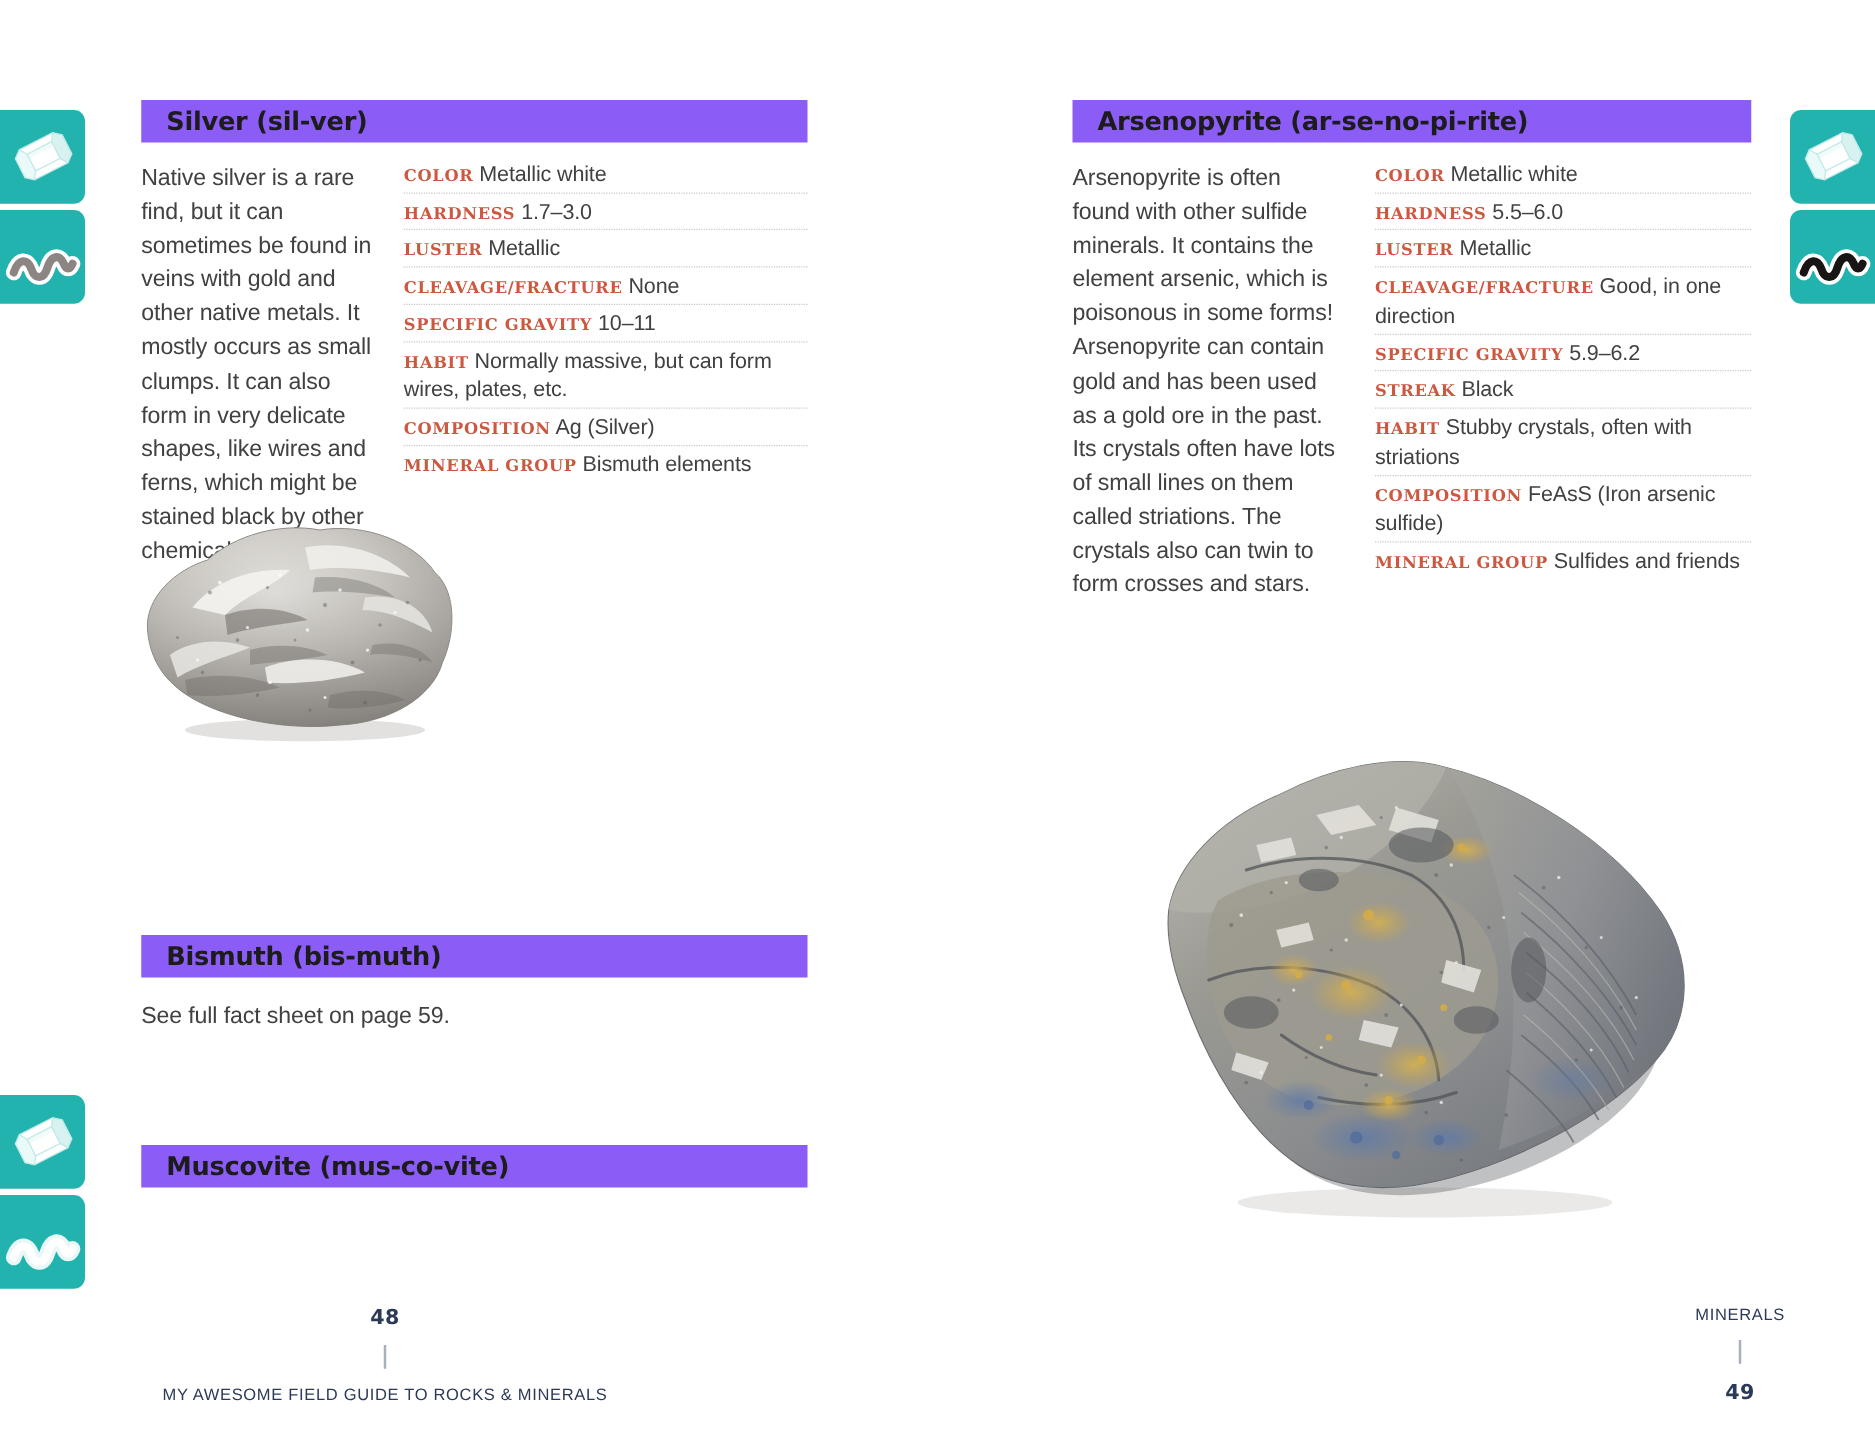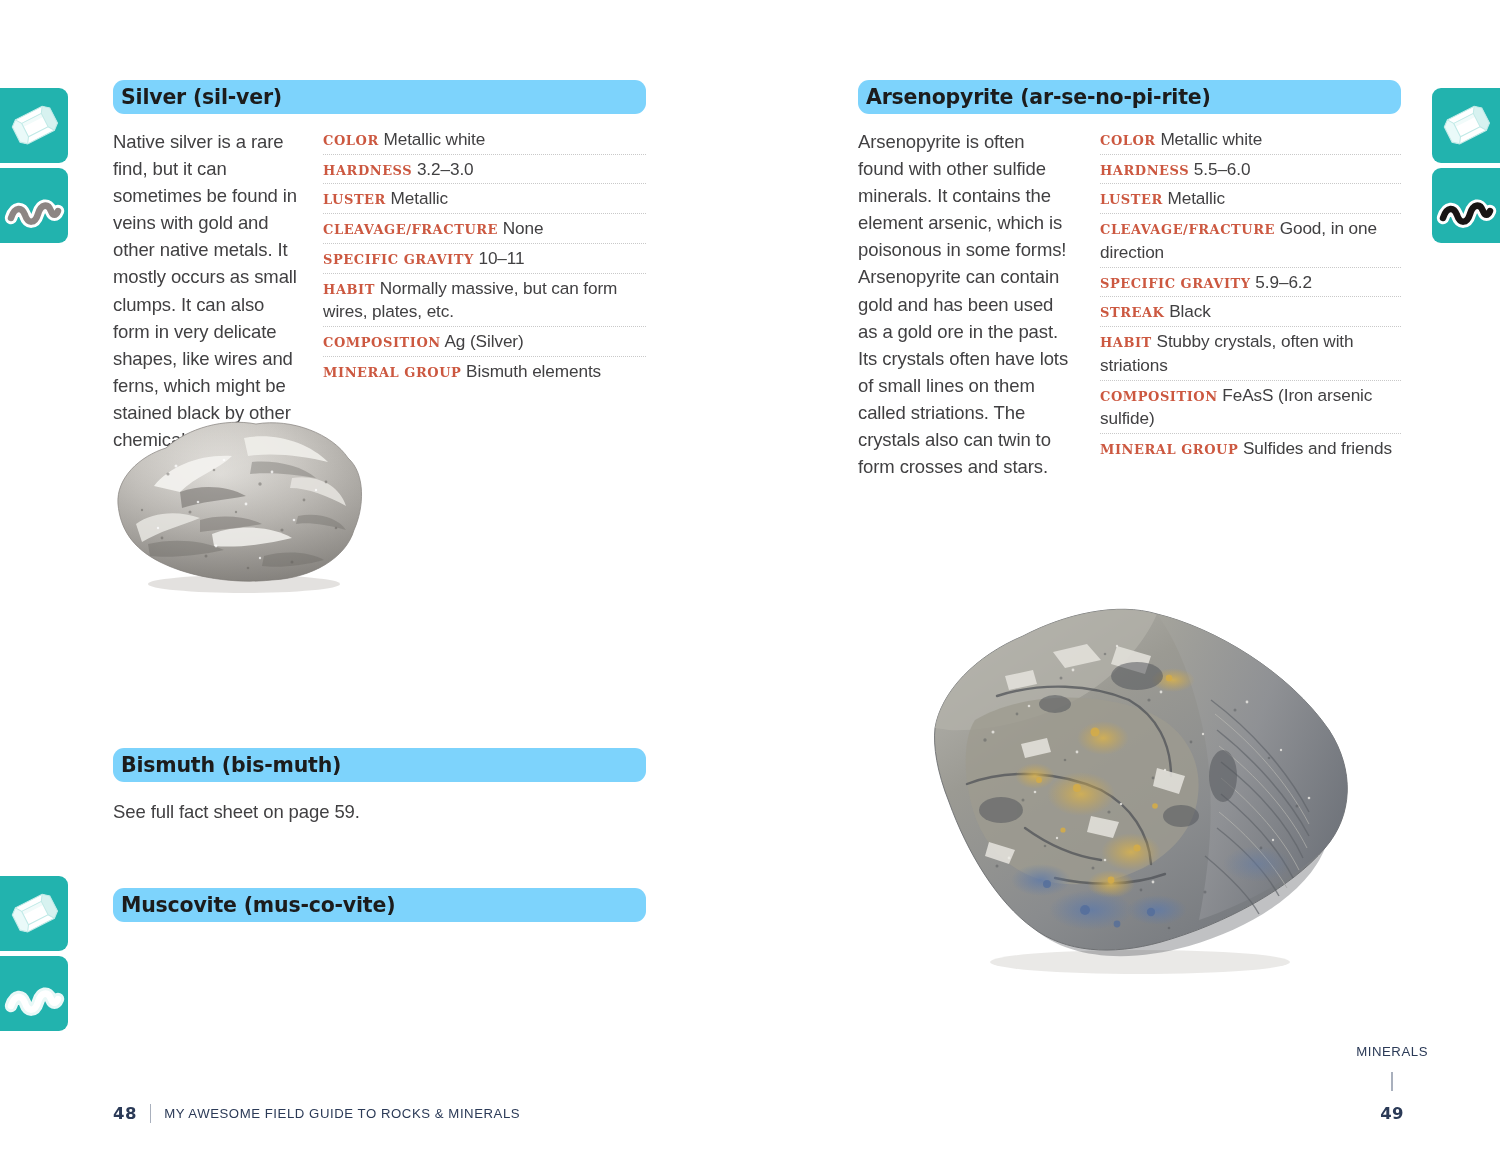--- a/index.html
+++ b/index.html
@@ -52,26 +52,25 @@
     top: 0;
     height: 1159px;
   }
   .page.left  { left: 0;   width: 750px; }
   .page.right { left: 750px; width: 750px; }
 
   
   .entry { position: absolute; }
 
   .entry-header {
-    background: #7dd3fc;
+    background: #8b5cf6;
     height: 34px;
     display: flex;
     align-items: center;
-    padding-left: 8px;
-    border-radius: 11px;
+    padding-left: 20px;
   }
   .entry-header .title {
     font-family: "DejaVu Sans", sans-serif;
     font-weight: 700;
     font-size: 20.5px;
     letter-spacing: -0.2px;
     color: #1c1c1c;
     white-space: nowrap;
   }
 
@@ -126,21 +125,21 @@
   .footer {
     position: absolute;
     bottom: 36px;
     display: flex;
     align-items: center;
     gap: 13px;
     font-size: 13.2px;
     letter-spacing: 0.55px;
     color: #2b3a57;
   }
-  .footer.left  { left: 113px; }
+  .footer.left  { left: 130px; flex-direction: column; }
   .footer.right { right: 72px; flex-direction: column; }
   .footer .pgnum {
     font-family: "DejaVu Sans", sans-serif;
     font-weight: 700;
     font-size: 16.5px;
     letter-spacing: 0.4px;
     color: #2b3a57;
   }
   .footer .bar { width: 1.4px; height: 19px; background: #a9b0bd; }
   .footer .label { white-space: nowrap; }
@@ -222,21 +221,21 @@
   <div class="page left">
 
     <div class="entry" style="left:113px; top:80px; width:533px;">
       <div class="entry-header">
         <span class="title">Silver (sil-ver)</span>
       </div>
       <div class="entry-body">
         <div class="desc" style="width:245px;">Native silver is a rare find, but it can sometimes be found in veins with gold and other native metals. It mostly occurs as small clumps. It can also form in very delicate shapes, like wires and ferns, which might be stained black by other chemicals.</div>
         <div class="facts">
           <div class="fact"><span class="k">COLOR</span> <span class="v">Metallic white</span></div>
-          <div class="fact"><span class="k">HARDNESS</span> <span class="v">3.2–3.0</span></div>
+          <div class="fact"><span class="k">HARDNESS</span> <span class="v">1.7–3.0</span></div>
           <div class="fact"><span class="k">LUSTER</span> <span class="v">Metallic</span></div>
           <div class="fact"><span class="k">CLEAVAGE/FRACTURE</span> <span class="v">None</span></div>
           <div class="fact"><span class="k">SPECIFIC GRAVITY</span> <span class="v">10–11</span></div>
           <div class="fact"><span class="k">HABIT</span> <span class="v">Normally massive, but can form wires, plates, etc.</span></div>
           <div class="fact"><span class="k">COMPOSITION</span> <span class="v">Ag (Silver)</span></div>
           <div class="fact"><span class="k">MINERAL GROUP</span> <span class="v">Bismuth elements</span></div>
         </div>
       </div>
     </div>
 
@@ -305,21 +304,21 @@
       </svg>
     </div>
 
     <div class="entry" style="left:113px; top:748px; width:533px;">
       <div class="entry-header">
         <span class="title">Bismuth (bis-muth)</span>
       </div>
       <div class="see-more">See full fact sheet on page 59.</div>
     </div>
 
-    <div class="entry" style="left:113px; top:888px; width:533px;text-align:center;">
+    <div class="entry" style="left:113px; top:916px; width:533px;text-align:center;">
       <div class="entry-header">
         <span class="title">Muscovite (mus-co-vite)</span>
       </div>
     </div>
 
     <div class="footer left">
       <span class="pgnum">48</span>
       <span class="bar"></span>
       <span class="label">MY AWESOME FIELD GUIDE TO ROCKS &amp; MINERALS</span>
     </div>

